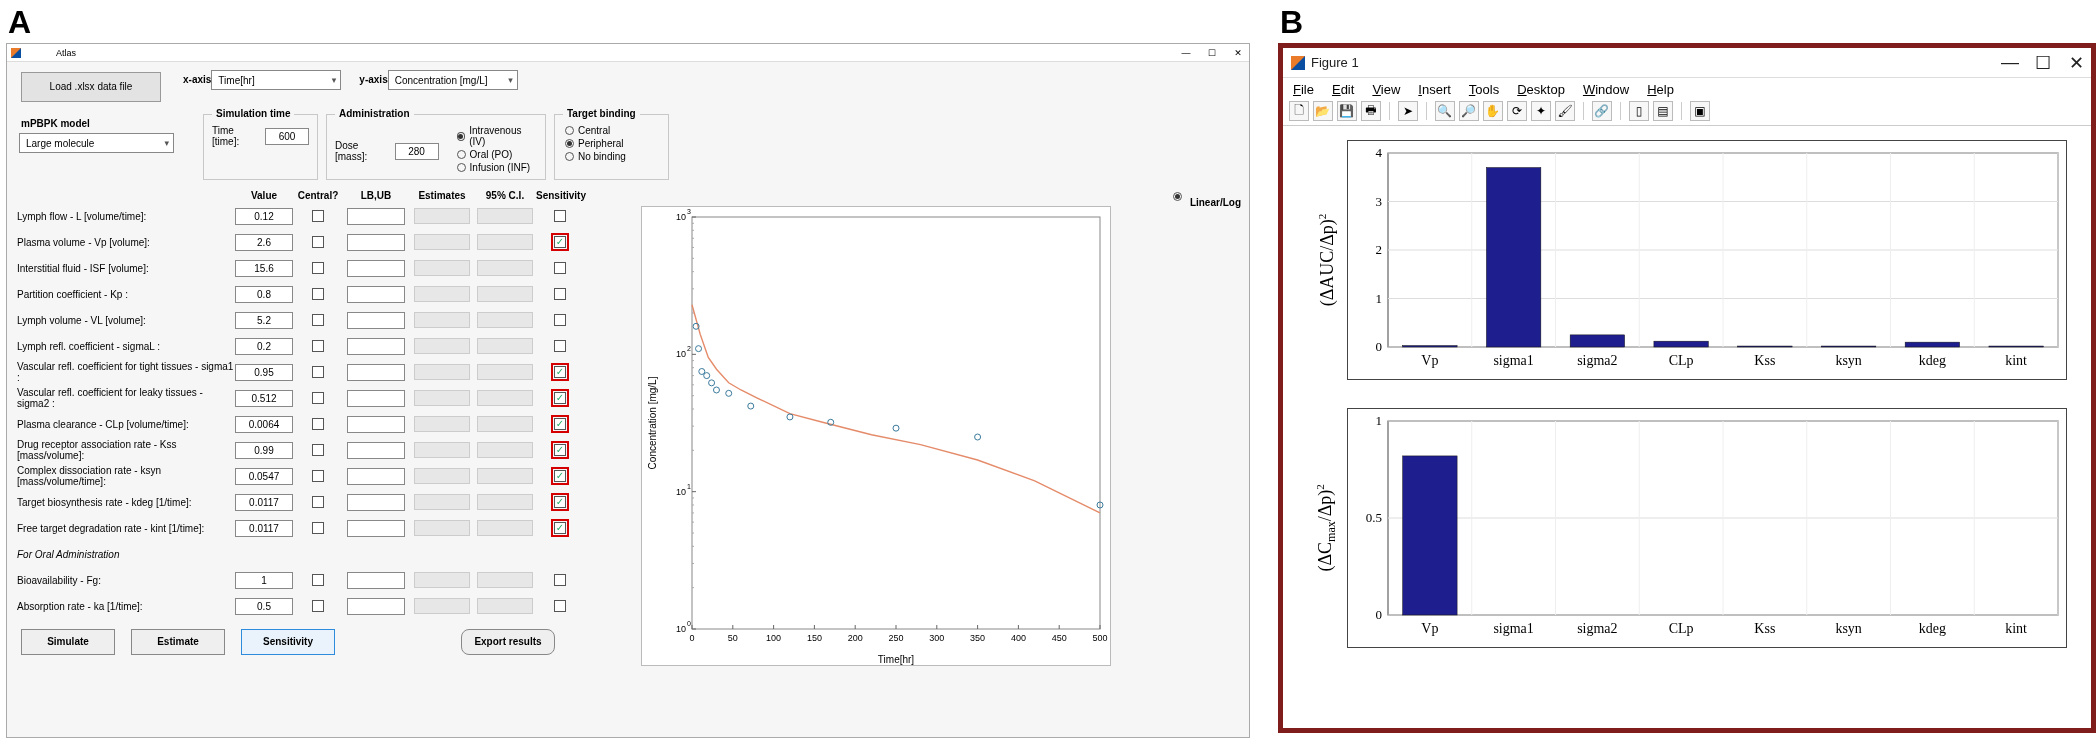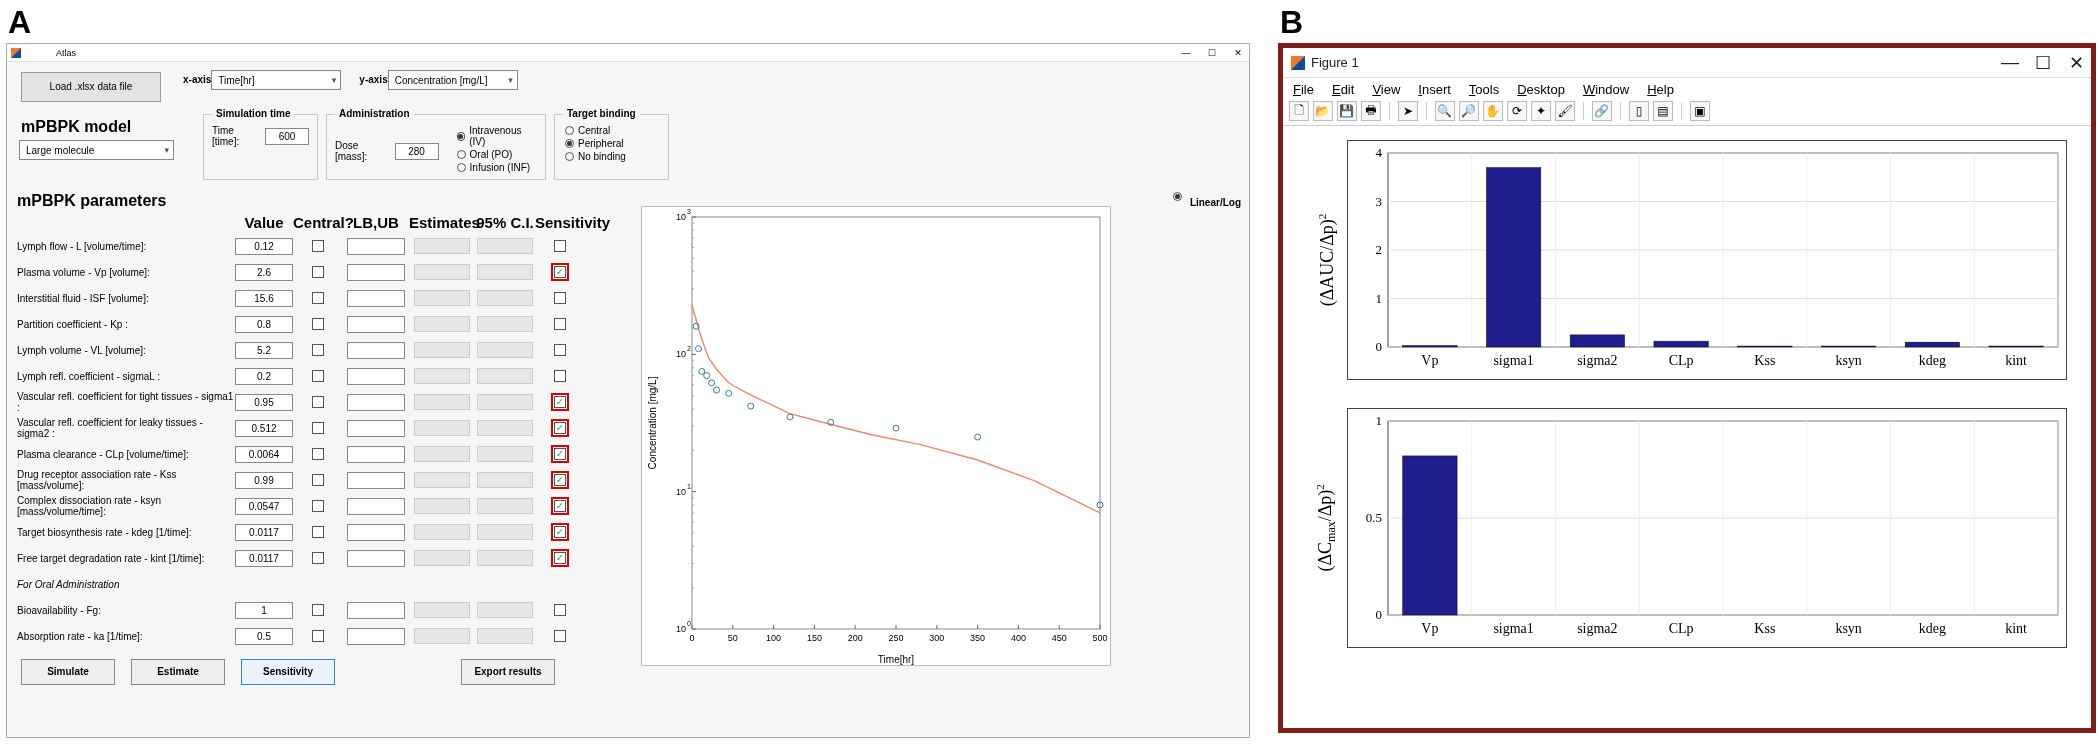--- a/index.html
+++ b/index.html
@@ -17,53 +17,53 @@
   .row { display:flex; align-items:center; }
   .loadbtn { width:140px; height:30px; background:#e3e3e3; border:1px solid #999; text-align:center; line-height:28px; font-size:10px; margin:4px 4px 4px 6px; cursor:pointer; }
   .axis-group { display:flex; flex-direction:row; align-items:center; margin-top:2px; }
   .axis-group .hdr { font-size:10px; font-weight:bold; margin-bottom:2px; }
   .combo { display:flex; align-items:center; border:1px solid #888; background:#fff; height:20px; padding:0 4px 0 6px; font-size:10px; }
   .combo .chev { margin-left:auto; font-size:9px; color:#555; }
   .x-combo { width:130px; }
   .y-combo { width:130px; }
   .mid { display:flex; gap:8px; margin-top:6px; }
   .left-col { width:180px; }
-  .lc-hdr { font-weight:bold; font-size:16px; margin:6px 0 4px 6px; }
+  .lc-hdr { font-weight:bold; font-size:10px; margin:6px 0 4px 6px; }
   .model-combo { width:155px; margin-left:4px; }
   .fs { border:1px solid #c8c8c8; padding:4px 8px 6px 8px; margin:2px 0; position:relative; }
   .fs-title { position:absolute; top:-7px; left:8px; background:#f6f6f6; padding:0 4px; font-size:10px; font-weight:bold; }
   .sim-row { display:flex; align-items:center; gap:6px; margin-top:6px; }
   .txtin { border:1px solid #888; background:#fff; height:17px; font-size:10px; padding:0 4px; text-align:center; }
   .w40{width:44px}.w56{width:58px}
   .radio-col { display:flex; flex-direction:column; gap:2px; margin-left:10px; }
   .rad { display:flex; align-items:center; gap:4px; font-size:10px; }
   .rdot { width:9px; height:9px; border:1px solid #555; border-radius:50%; display:inline-flex; align-items:center; justify-content:center; }
   .rdot.on::after { content:""; width:5px; height:5px; background:#333; border-radius:50%; }
   .cols2 { display:flex; margin-top:4px; }
   .left-params { width:620px; }
   .plot-area { flex:1; position:relative; margin-left:6px; }
-  .params-hdr-row { display:flex; align-items:flex-end; font-size:15px; font-weight:bold; margin:4px 0 2px 0; }
+  .params-hdr-row { display:flex; align-items:flex-end; font-size:10px; font-weight:bold; margin:4px 0 2px 0; }
   .ph-label { width:220px; }
   .ph { text-align:center; }
   .ph-val{width:58px}.ph-est{width:50px}.ph-lbub{width:66px}.ph-ests{width:66px}.ph-ci{width:60px}.ph-sens{width:52px}
   .p-row { display:flex; align-items:center; height:26px; font-size:10px; }
   .p-label { width:220px; padding-left:2px; }
   .p-label em{}
   .p-val { width:58px; display:flex; justify-content:center; }
   .p-est,.p-sens { width:50px; display:flex; justify-content:center; }
   .p-lbub,.p-ests,.p-ci { display:flex; justify-content:center; }
   .p-lbub{width:66px}.p-ests{width:66px}.p-ci{width:60px}
   .ro { width:56px; height:16px; background:#e7e7e7; border:1px solid #ccc; }
   .cb { width:12px; height:12px; border:1px solid #555; background:#fff; display:inline-flex; align-items:center; justify-content:center; font-size:10px; line-height:1; }
   .cb.on::after { content:"✓"; color:#2a6; font-size:10px; }
   .sens-box { border:2px solid #d40000; padding:1px; }
   .btm-btns { display:flex; gap:16px; margin:10px 0 0 6px; align-items:center; }
   .bbtn { width:94px; height:26px; border:1px solid #888; background:#efefef; text-align:center; line-height:24px; font-size:10px; font-weight:bold; cursor:pointer; }
   .bbtn.hl { border:1.5px solid #2f8bdc; background:#eaf3fc; }
-  .exportbtn { margin-left:auto; margin-right:80px; }
+  .exportbtn { margin-left:auto; margin-right:80px;border-radius:8px; }
   .plot-head { display:flex; align-items:center; height:20px; font-size:10px; }
   .plot-head .rad { margin-left:auto; }
   .ll-label { font-weight:bold; font-size:10px; margin-left:4px;margin-top:12px; }
   .plot-svg { background:#fff; border:1px solid #bbb; }
 
   
   .fig-win { border:5px solid #7f1d1d; height:690px; background:#fff; display:flex; flex-direction:column; }
   .fig-titlebar { display:flex; align-items:center; height:30px; padding:0 8px; font-size:13px; color:#222; border-bottom:1px solid #ddd; }
   .fig-titlebar .winbtns { gap:20px; font-size:18px; }
   .menub { display:flex; gap:18px; padding:4px 10px 2px 10px; font-size:13px; }
@@ -169,21 +169,20 @@
                 <div class="rad">
                   <span class="rdot"></span>
                   <span>No binding</span>
                 </div>
               </div>
           </div>
         </div>
 
         <div class="cols2">
           <div class="left-params">
-            <div class="lc-hdr" style="margin-left:2px">mPBPK parameters</div>
             <div class="params-hdr-row">
               <span class="ph-label"></span>
               <span class="ph ph-val">Value</span>
               <span class="ph ph-est">Central?</span>
               <span class="ph ph-lbub">LB,UB</span>
               <span class="ph ph-ests">Estimates</span>
               <span class="ph ph-ci">95% C.I.</span>
               <span class="ph ph-sens">Sensitivity</span>
             </div>
             <div id="param-rows">

